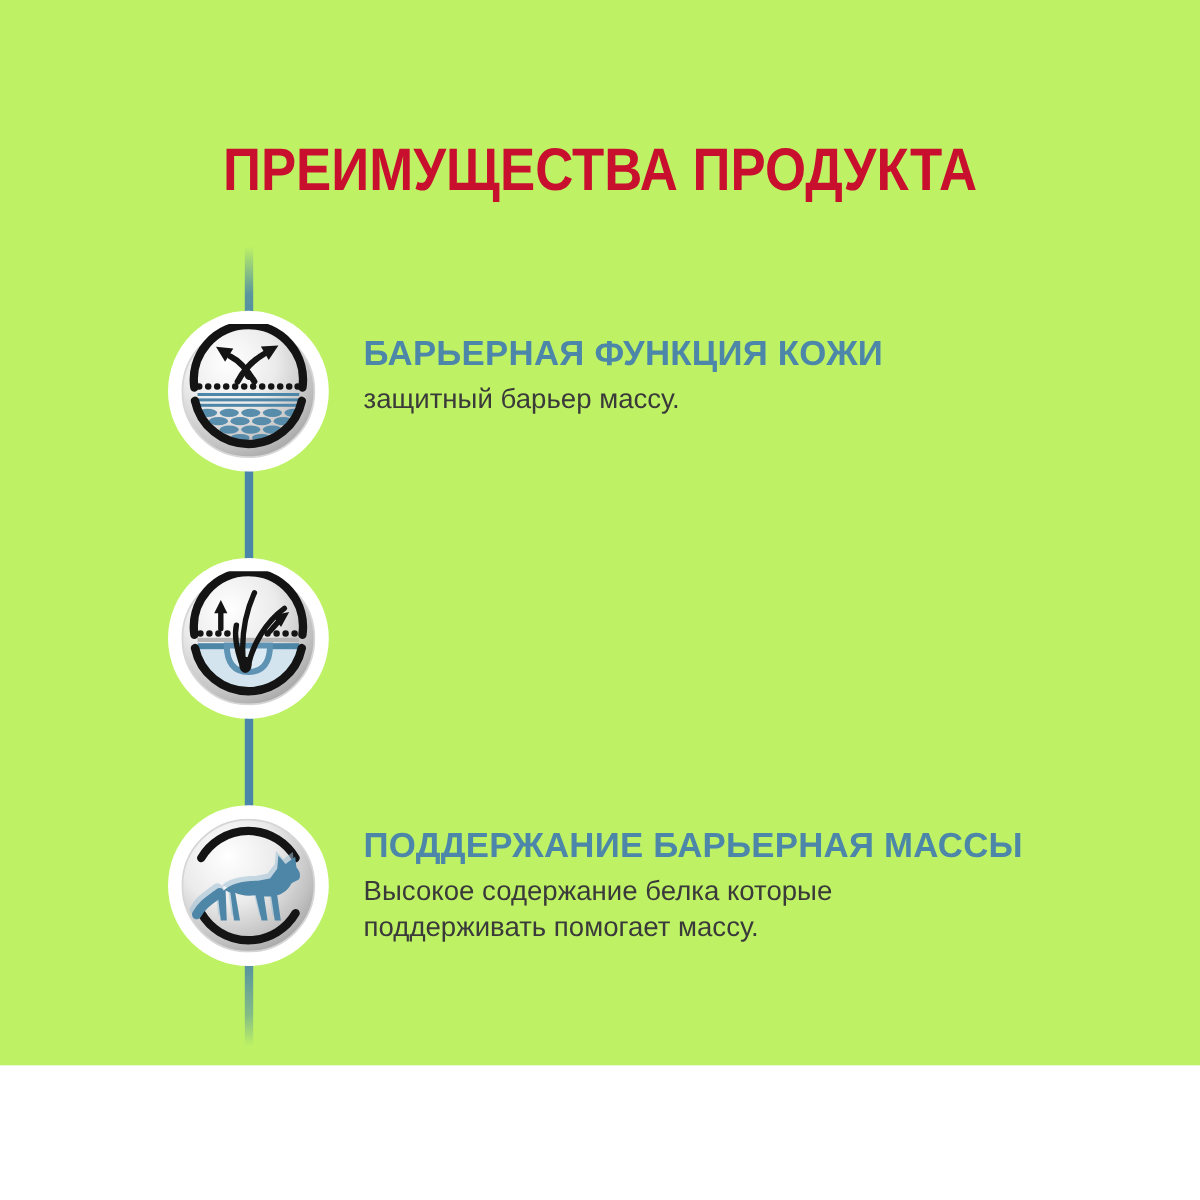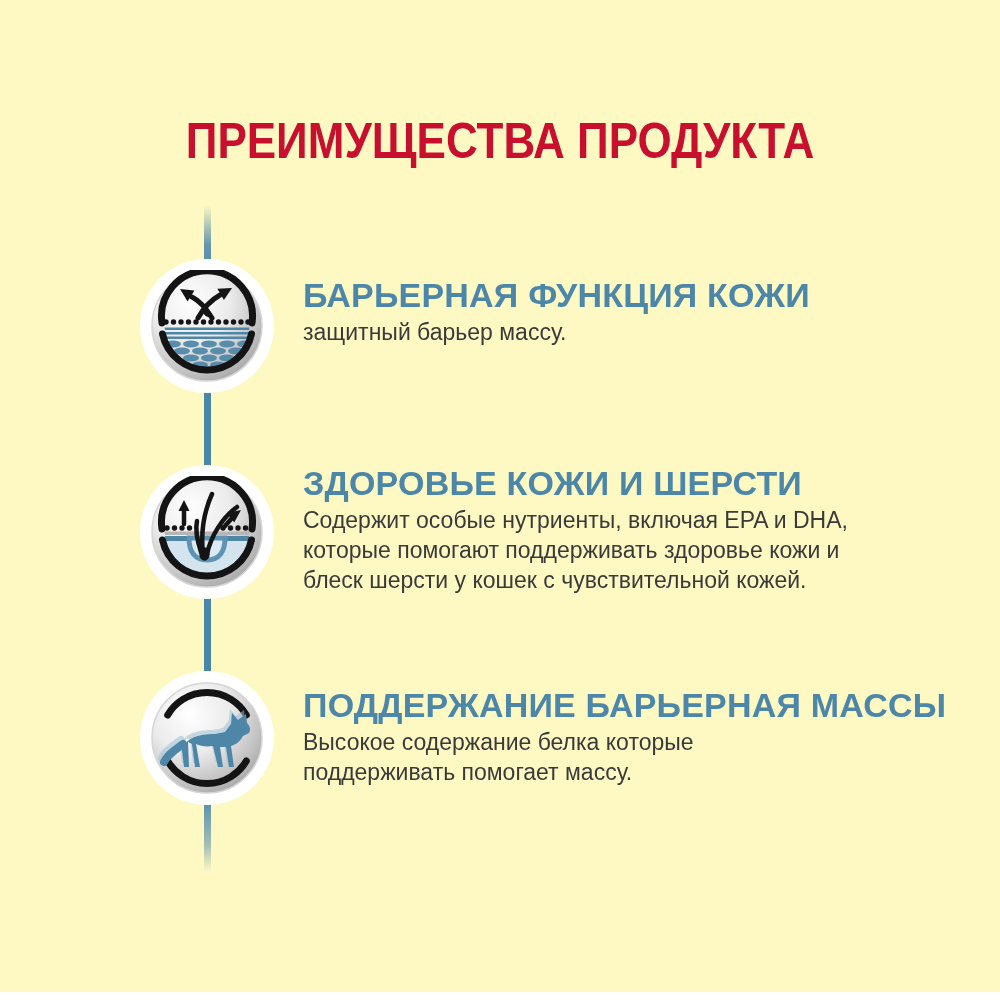--- a/index.html
+++ b/index.html
@@ -1,35 +1,35 @@
 <!DOCTYPE html>
 <html><head>
 <meta charset="utf-8">
 <style>
   html,body{margin:0;padding:0;background:#fff;}
-  .page{position:relative;width:1000px;height:992px;background:#fef9c3;overflow:hidden;
+  .page{position:relative;width:1000px;height:888px;background:#bef264;overflow:hidden;
         font-family:"Liberation Sans",sans-serif;}
 
   .title{position:absolute;left:0;right:0;top:116px;margin:0;text-align:center;
          font-size:50px;line-height:50px;font-weight:bold;color:#C8102E;
          transform:scaleX(0.88);letter-spacing:0;white-space:nowrap;}
 
   .timeline{position:absolute;left:204px;top:205px;width:7px;height:667px;
             background:linear-gradient(to bottom,
               rgba(74,134,168,0) 0%, rgba(74,134,168,.85) 6%, #4A86A8 12%,
               #4A86A8 88%, rgba(74,134,168,.5) 96%, rgba(74,134,168,0) 100%);}
 
   .icon-wrap{position:absolute;left:140px;width:134px;height:134px;background:#ffffff;
              border-radius:50%;display:flex;align-items:center;justify-content:center;}
   .icon-wrap.i1{top:259px;} .icon-wrap.i2{top:465px;} .icon-wrap.i3{top:671px;}
   .icon-wrap svg{display:block;}
 
   .benefit-text{position:absolute;left:303px;width:640px;}
   .benefit-text.t1{top:280px;} .benefit-text.t2{top:468px;} .benefit-text.t3{top:690px;}
-  .benefit-heading{margin:0;font-size:34px;line-height:31px;font-weight:bold;
+  .benefit-heading{margin:0;font-size:29px;line-height:31px;font-weight:bold;
                    color:#4C86A9;letter-spacing:0.2px;white-space:nowrap;}
   .benefit-body{margin-top:6px;font-size:23px;line-height:30px;color:#3A3A3A;}
   .benefit-body div{white-space:nowrap;}
 </style>
 </head>
 <body>
 
 <div class="page">
 
   <h1 class="title">ПРЕИМУЩЕСТВА ПРОДУКТА</h1>
@@ -182,28 +182,20 @@
     </svg>
   </div>
 
   <div class="benefit-text t1">
     <h2 class="benefit-heading">БАРЬЕРНАЯ ФУНКЦИЯ КОЖИ</h2>
     <div class="benefit-body">
       <div>защитный барьер массу.</div>
     </div>
   </div>
 
-  <div class="benefit-text t2">
-    <h2 class="benefit-heading">ЗДОРОВЬЕ КОЖИ И ШЕРСТИ</h2>
-    <div class="benefit-body">
-      <div>Содержит особые нутриенты, включая EPA и DHA,</div>
-      <div>которые помогают поддерживать здоровье кожи и</div>
-      <div>блеск шерсти у кошек с чувствительной кожей.</div>
-    </div>
-  </div>
 
   <div class="benefit-text t3">
     <h2 class="benefit-heading">ПОДДЕРЖАНИЕ БАРЬЕРНАЯ МАССЫ</h2>
     <div class="benefit-body">
       <div>Высокое содержание белка которые</div>
       <div>поддерживать помогает массу.</div>
     </div>
   </div>
 
 </div>

